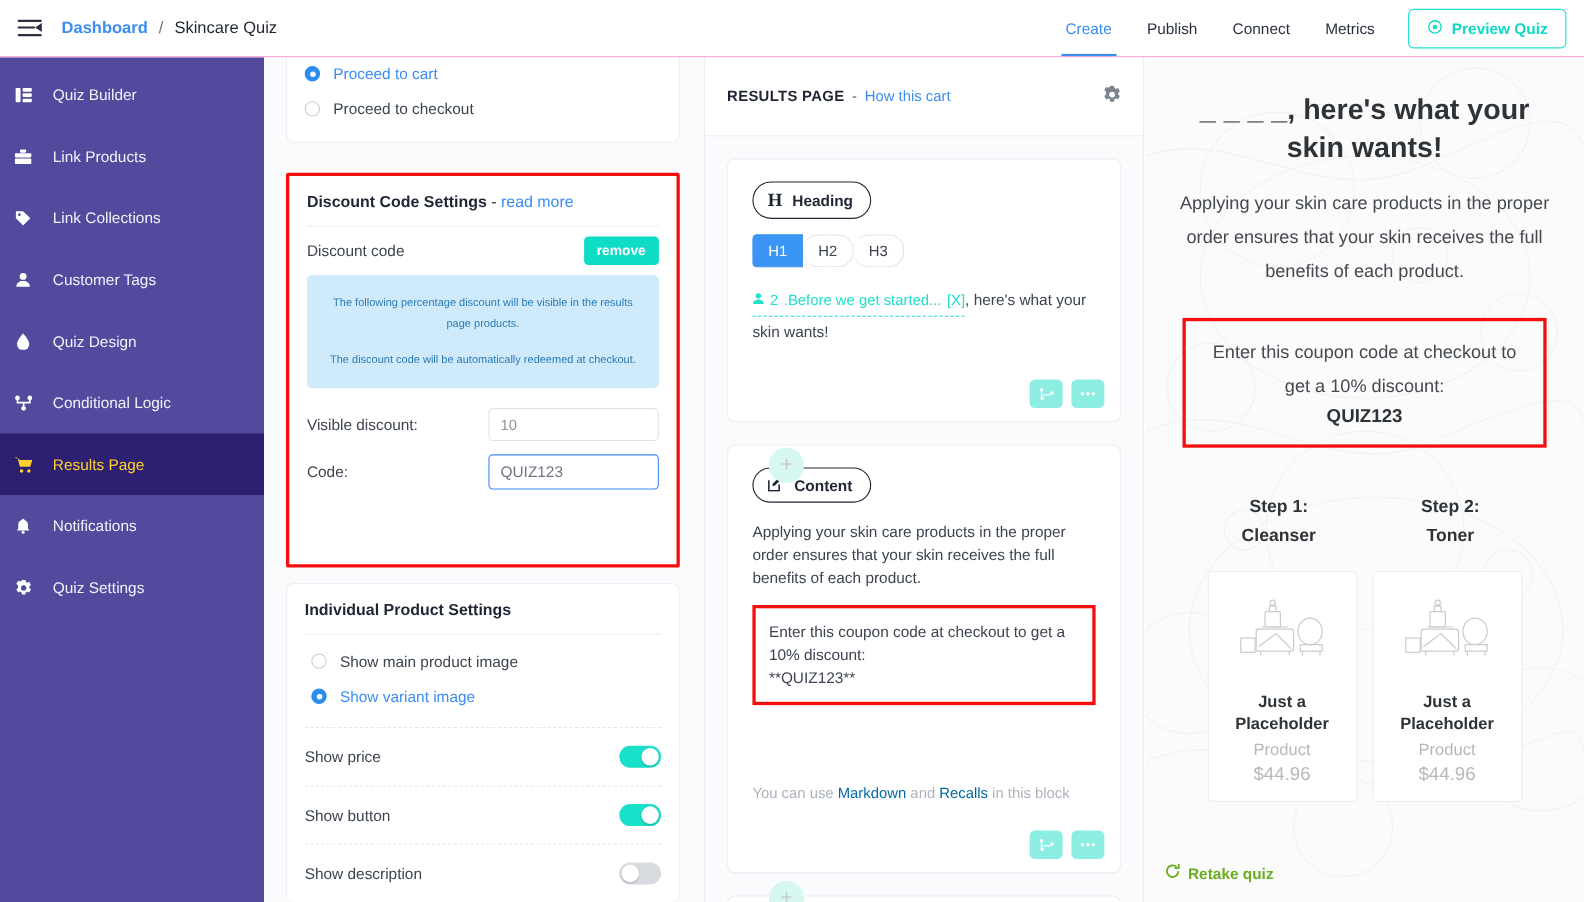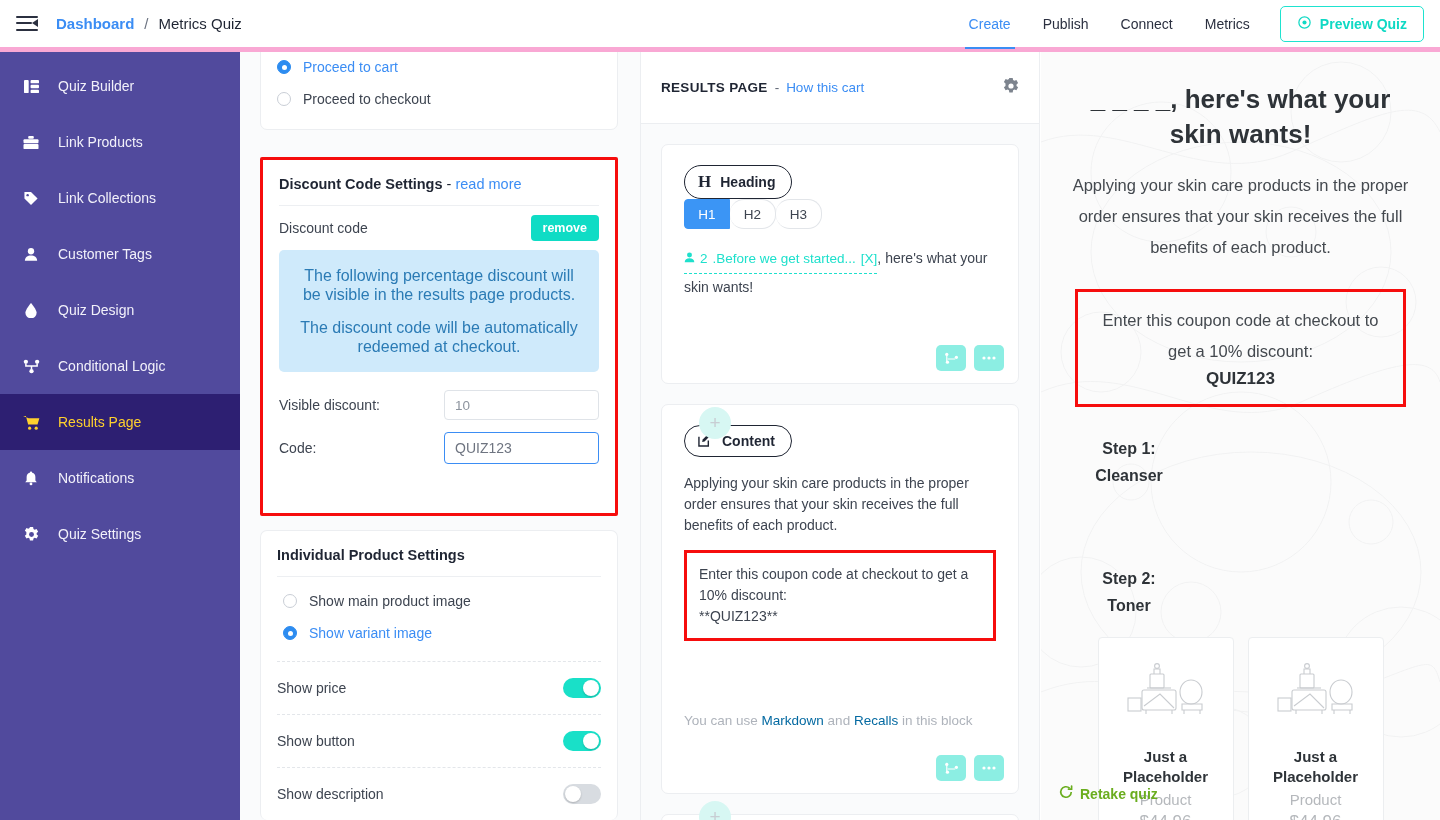--- a/index.html
+++ b/index.html
@@ -8,21 +8,21 @@
     font-family: "Liberation Sans", sans-serif;
     background: #ffffff;
     color: #1f2533;
     font-size: 14px;
     -webkit-font-smoothing: antialiased;
   }
 
   
   .topbar {
     position: absolute; top: 0; left: 0; width: 1440px; height: 52px;
-    background: #fff; border-bottom: 5px solid #f9a8d4;
+    background: #fff; border-bottom: 1px solid #f9a8d4;
     display: flex; align-items: center; z-index: 30;
   }
   .hamburger { width: 22px; height: 16px; margin-left: 16px; margin-right: 18px;
     position: relative; cursor: pointer; flex: none; }
   .hamburger i { position: absolute; left: 0; height: 2.4px; background: #2b3040; border-radius: 1px; }
   .hamburger i:nth-child(1){ top: 0; width: 22px; }
   .hamburger i:nth-child(2){ top: 6.5px; width: 16px; }
   .hamburger i:nth-child(3){ top: 13px; width: 22px; }
   .hamburger .arr { position: absolute; right: 0px; top: 3.5px; width: 0; height: 0;
     border-top: 4.5px solid transparent; border-bottom: 4.5px solid transparent;
@@ -46,21 +46,21 @@
     color: #0fd9c4; display: flex; align-items: center; gap: 8px; padding: 0 16px;
     font-size: 14px; font-weight: bold; cursor: pointer; background: #fff;
   }
 
   
   .sidebar {
     position: absolute; top: 52px; left: 0; width: 240px; height: 768px;
     background: #514a9d; color: #fff; padding-top: 6px;
   }
   .side-item {
-    height: 56px; display: flex; align-items: center; gap: 16px; padding-left: 20px;
+    height: 56px; display: flex; align-items: center; gap: 16px; padding-left: 10px;
     font-size: 14px; cursor: pointer; color: #f2f1fa;
   }
   .side-item .ic { width: 22px; display: flex; justify-content: center; align-items: center; flex: none; }
   .side-item.active { background: #2d1f72; color: #ffd02e; }
   .side-item.active .ic svg { fill: #ffd02e; }
   .side-item .ic svg { fill: #ffffff; }
 
   
   .col-settings {
     position: absolute; top: 52px; left: 240px; width: 400px; height: 768px;
@@ -89,21 +89,21 @@
   .dc-title .dash { color: #1f2533; font-weight: normal; }
   .hr { height: 1px; background: #edeff2; margin: 13px 0 0 0; }
   .dc-row { display: flex; align-items: center; justify-content: space-between; height: 44px; }
   .dc-row .lbl { font-size: 14px; color: #3d4450; }
   .btn-remove {
     background: #0fdcc5; color: #fff; font-size: 12.5px; font-weight: bold;
     border: none; border-radius: 4px; padding: 6px 12px; cursor: pointer;
   }
   .notice {
     background: #cfeafb; color: #2b7bb5; border-radius: 5px; padding: 16px 18px;
-    text-align: center; font-size: 16px; line-height: 19px;
+    text-align: center; font-size: 10px; line-height: 19px;
   }
   .notice p + p { margin-top: 14px; }
   .field-row { display: flex; align-items: center; margin-top: 18px; }
   .field-row .flbl { font-size: 14px; color: #3d4450; width: 165px; flex: none; }
   .inp-group { display: flex; width: 160px; height: 30px; border: 1px solid #dfe3e8; border-radius: 4px; overflow: hidden; background: #fff; }
   .inp-group input { flex: 1; border: none; outline: none; padding: 0 10px; font-size: 13.5px; color: #8d949e;
     font-family: "Liberation Sans", sans-serif; background: transparent; }
   .inp-focus { width: 160px; height: 32px; border: 1.5px solid #3b8df4; border-radius: 4px; background: #fff; }
   .inp-focus input { width: 100%; height: 100%; border: none; outline: none; padding: 0 10px; font-size: 14px;
     color: #6e7480; font-family: "Liberation Sans", sans-serif; background: transparent; }
@@ -136,21 +136,21 @@
   .ed-dash { margin: 0 7px; color: #5a6271; font-size: 13.5px; }
   .ed-link { color: #3b8df4; font-size: 13.5px; cursor: pointer; }
   .gear { margin-left: auto; cursor: pointer; }
 
   .block { background: #fff; border: 1px solid #eceef1; border-radius: 7px; margin: 20px; position: relative; }
   .chip {
     display: inline-flex; align-items: center; gap: 9px; border: 1.6px solid #1f2533;
     border-radius: 20px; padding: 6px 16px 6px 13px; font-size: 14px; font-weight: bold;
     color: #1f2533; background: #fff; cursor: pointer;
   }
-  .pills { display: flex; }
+  .pills { display: flex; margin-top: 14px; }
   .pill { width: 46px; height: 30px; border: 1px solid #e2e5e9; display: flex; align-items: center;
     justify-content: center; font-size: 13.5px; color: #3d4450; cursor: pointer; background: #fff; }
   .pill:first-child { border-radius: 4px 0 0 4px; }
   .pill:last-child { border-radius: 0 4px 4px 0; }
   .pill.active { background: #3b95f5; border-color: #3b95f5; color: #fff; }
   .pill + .pill { border-left: none; border-radius: 14px; }
 
   .recall {
     display: inline-flex; align-items: baseline; gap: 5px; color: #1ee0cc; font-size: 13.5px;
     border-bottom: 1.5px dashed #1ee0cc; padding-bottom: 1px; cursor: pointer; white-space: nowrap;
@@ -175,21 +175,21 @@
     position: absolute; top: 52px; left: 1041px; width: 399px; height: 768px;
     background: #fbfbfb; overflow: hidden;
   }
   .bg-deco { position: absolute; inset: 0; opacity: .5; }
   .pv-inner { position: relative; padding: 30px 28px 0 28px; text-align: center; }
   .pv-h1 { font-size: 26px; font-weight: bold; color: #2e3338; line-height: 35px; }
   .pv-p { font-size: 16.5px; color: #44494f; line-height: 31px; margin-top: 18px; }
   .pv-coupon { border: 3px solid #f60d0d; margin: 26px 6px 0 6px; padding: 13px 14px 15px 14px; }
   .pv-coupon .l { font-size: 16.5px; color: #44494f; line-height: 31px; }
   .pv-coupon .code { font-size: 17px; font-weight: bold; color: #2e3338; margin-top: 2px; }
-  .steps { display: flex; justify-content: center; gap: 76px; margin-top: 28px; flex-direction: column; }
+  .steps { display: flex; justify-content: center; gap: 36px; margin-top: 40px; }
   .step { font-size: 16px; font-weight: bold; color: #2e3338; line-height: 27px; width: 120px; }
   .cards { display: flex; justify-content: center; gap: 14px; margin-top: 18px; }
   .pcard { width: 136px; background: #fff; border: 1px solid #eceef0; border-radius: 4px;
     padding: 22px 10px 14px 10px; }
   .pcard .nm { font-size: 15px; font-weight: bold; color: #2e3338; line-height: 20px; margin-top: 24px; }
   .pcard .sub { font-size: 15px; color: #b5b8bc; margin-top: 4px; }
   .pcard .price { font-size: 17px; color: #b5b8bc; margin-top: 4px; }
   .retake { position: absolute; left: 18px; bottom: 18px; display: flex; align-items: center;
     gap: 7px; color: #6aad1e; font-size: 14px; font-weight: bold; cursor: pointer; z-index: 10; text-align: right; }
 </style>
@@ -199,21 +199,21 @@
 <div class="topbar">
   <div class="hamburger">
     <i></i>
       <i></i>
       <i></i>
       <span class="arr"></span>
   </div>
   <div class="crumb">
     <span class="lnk">Dashboard</span>
     <span class="sep">/</span>
-    <span class="cur">Metrics Quiz</span>
+    <span class="cur">Skincare Quiz</span>
   </div>
   <div class="nav-right">
     <div class="navtab active">Create</div>
     <div class="navtab">Publish</div>
     <div class="navtab">Connect</div>
     <div class="navtab">Metrics</div>
     <div class="preview-btn">
       <span>
         <svg width="15" height="15" viewBox="0 0 24 24" fill="none" stroke="#0fd9c4" stroke-width="2">
           <circle cx="12" cy="12" r="9"></circle>

